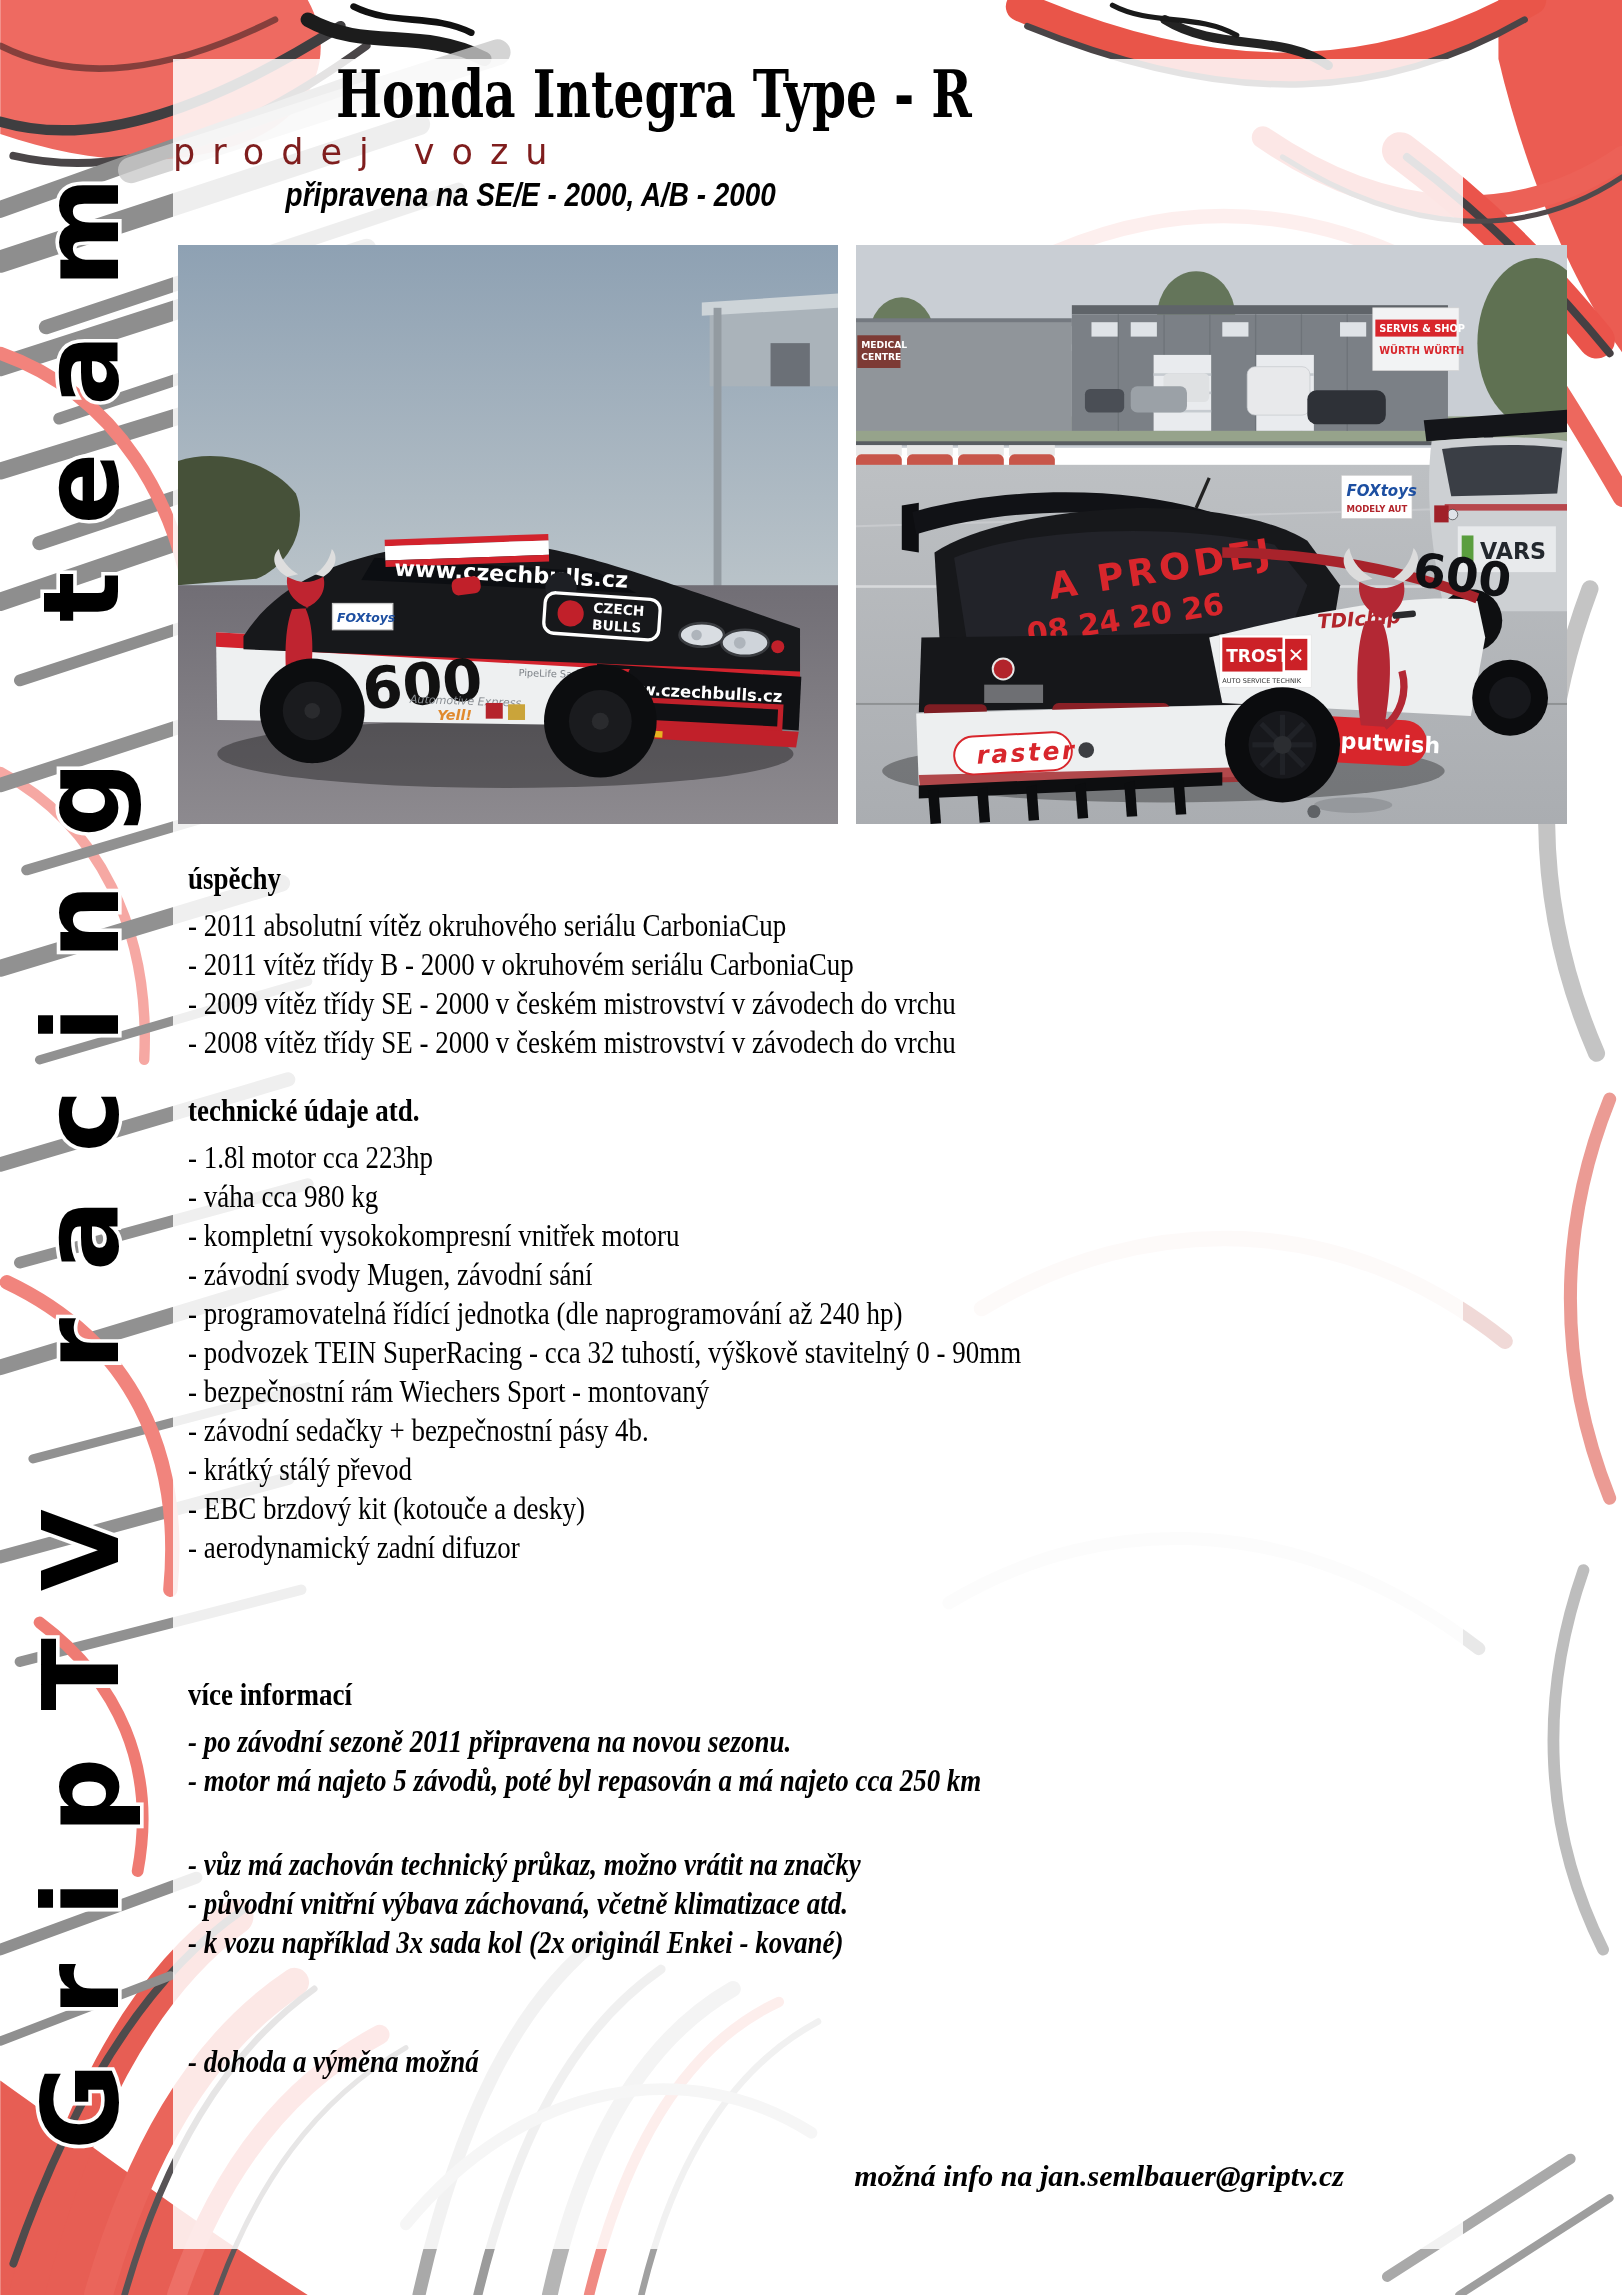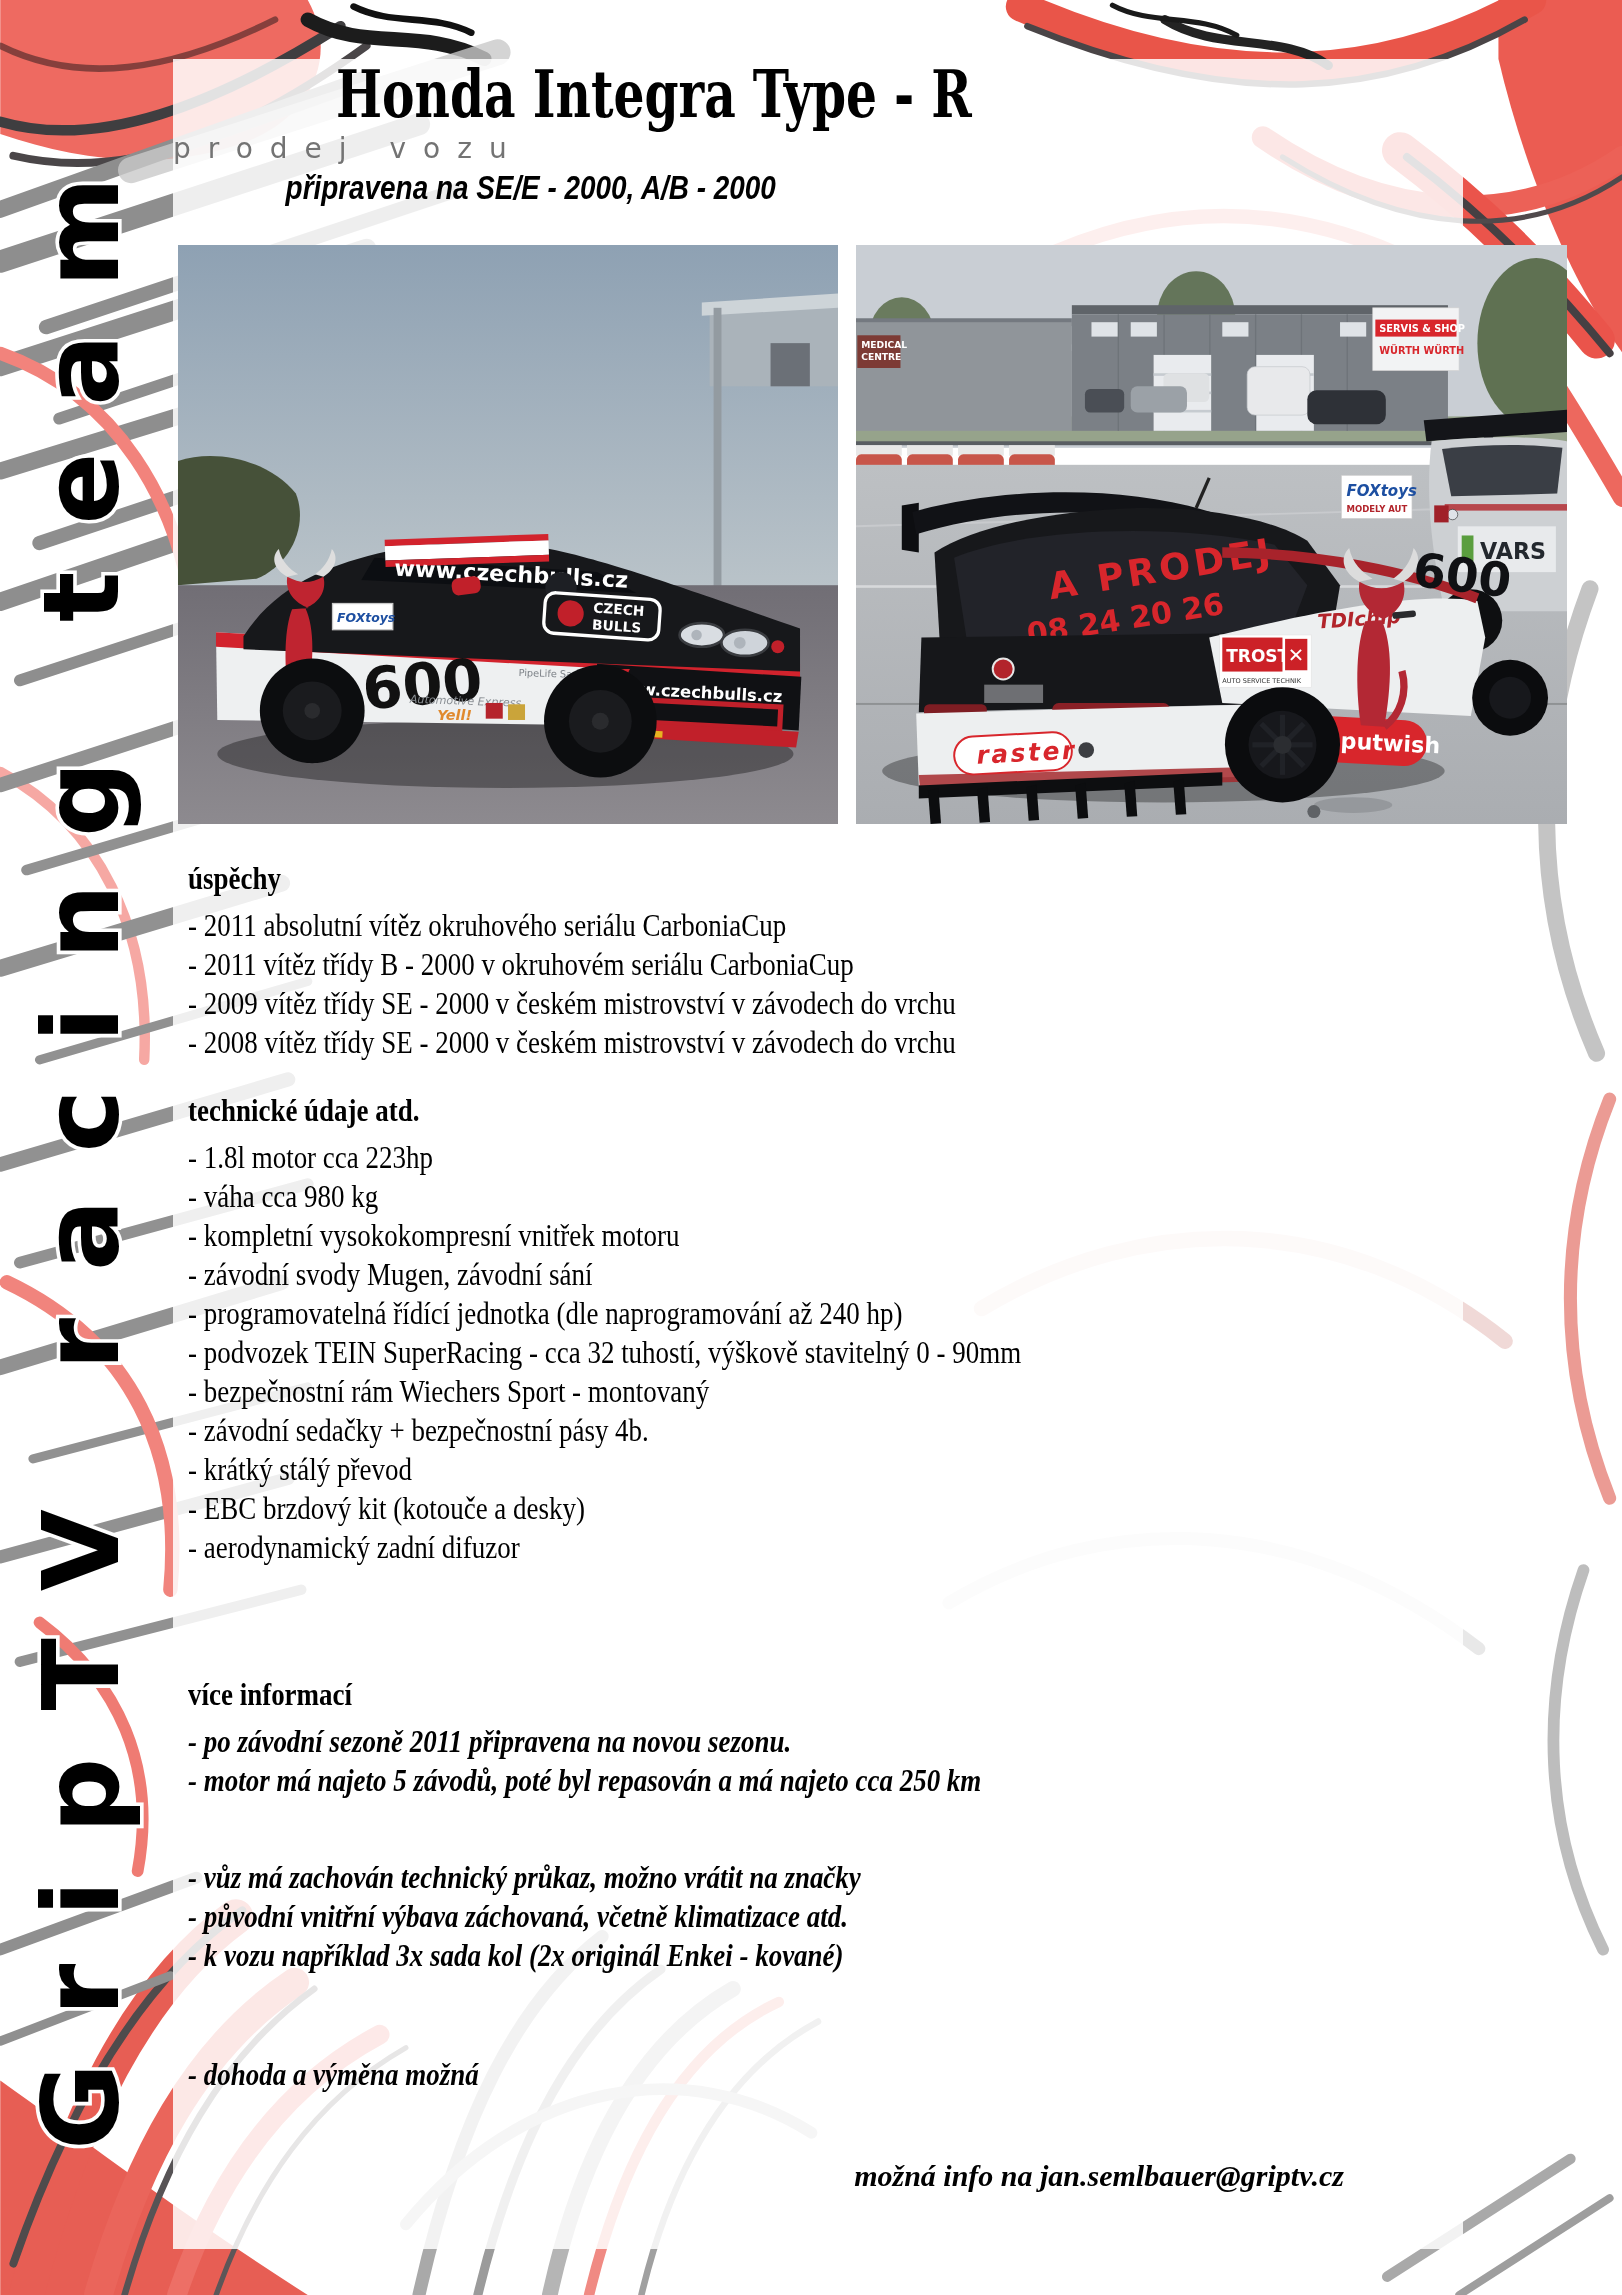--- a/index.html
+++ b/index.html
@@ -20,22 +20,22 @@
     letter-spacing:47px;word-spacing:7.9px;white-space:nowrap;color:#000;
     -webkit-text-stroke:7.2px #ffffff;paint-order:stroke fill;
   }
   #content{z-index:3;position:absolute;inset:0;}
   header{position:absolute;left:156px;top:60px;width:1440px;text-align:left;}
   h1{
     margin:0;font-family:"DejaVu Serif", serif;font-weight:bold;font-size:65px;line-height:1.05;
     transform:scaleX(0.75);transform-origin:50% 50%;white-space:nowrap;
   }
   .subtitle{
-    margin-top:3.9px;font-family:"DejaVu Sans", sans-serif;font-size:28px;font-weight:400;
-    letter-spacing:17px;text-indent:17px;color:#737373;white-space:nowrap;
+    margin-top:3.9px;font-family:"DejaVu Sans", sans-serif;font-size:35px;font-weight:400;
+    letter-spacing:17px;text-indent:17px;color:#7f1d1d;white-space:nowrap;
   }
   .prepline{
     margin-top:2.6px;font-family:"Liberation Sans", sans-serif;font-weight:bold;font-style:italic;
     font-size:34px;transform:scaleX(0.82);transform-origin:50% 50%;white-space:nowrap;
   }
   .photo{position:absolute;display:block;}
   #photo-front{left:178px;top:245px;width:660px;height:579px;}
   #photo-rear{left:856px;top:245px;width:711px;height:579px;}
   .sec{position:absolute;left:188px;}
   .sec h2{
@@ -44,21 +44,21 @@
   }
   .sec p{
     margin:0;font-size:31px;line-height:39px;
     transform:scaleX(0.87);transform-origin:0 50%;white-space:nowrap;
   }
   .sec p.it, .sec h2.up{font-weight:bold;}
   .sec p.it{font-style:italic;}
   #sec-uspechy{top:859px;}
   #sec-technicke{top:1091px;}
   #sec-vice{top:1675px;font-family:Liberation Serif, serif;}
-  #vice-g2{margin-top:58px;}
+  #vice-g2{margin-top:45px;}
   #vice-g3{margin-top:80px;}
   #contact{
     position:absolute;left:772px;top:2157px;width:654px;text-align:center;
     font-weight:bold;font-style:italic;font-size:30px;line-height:37px;
   }
   svg text{font-family:"DejaVu Sans", sans-serif;}
 </style>
 </head>
 <body>
 

